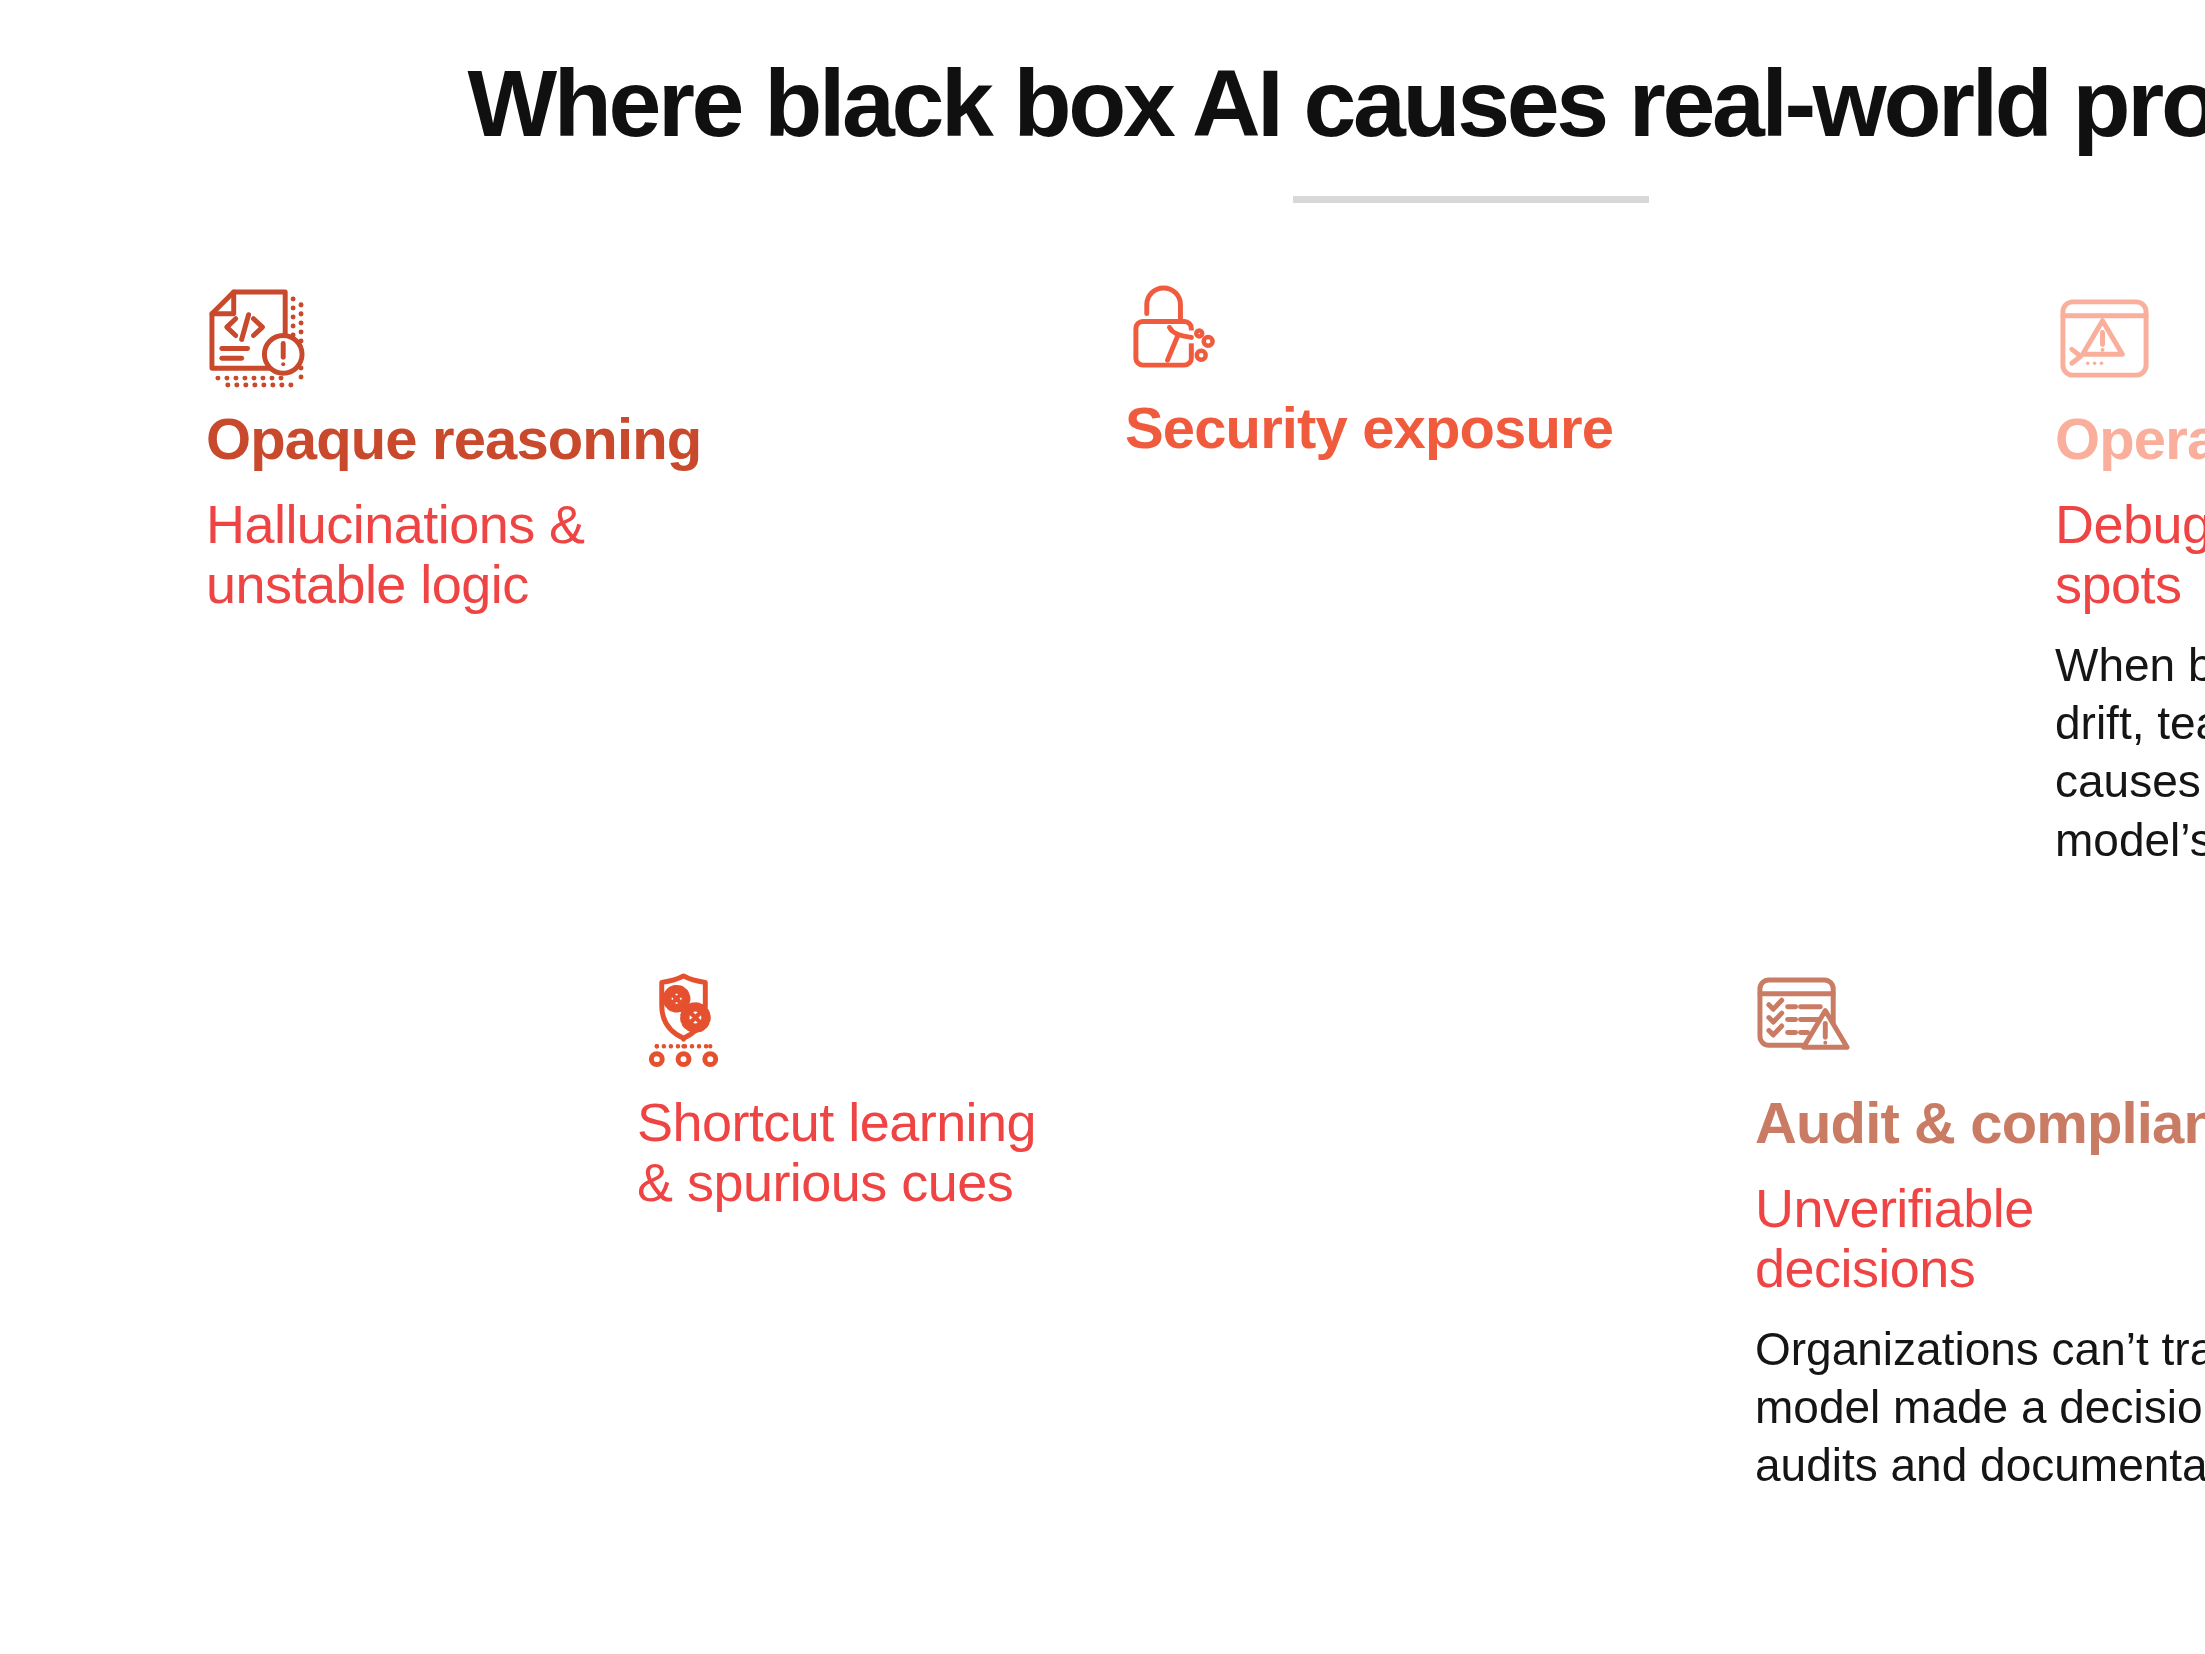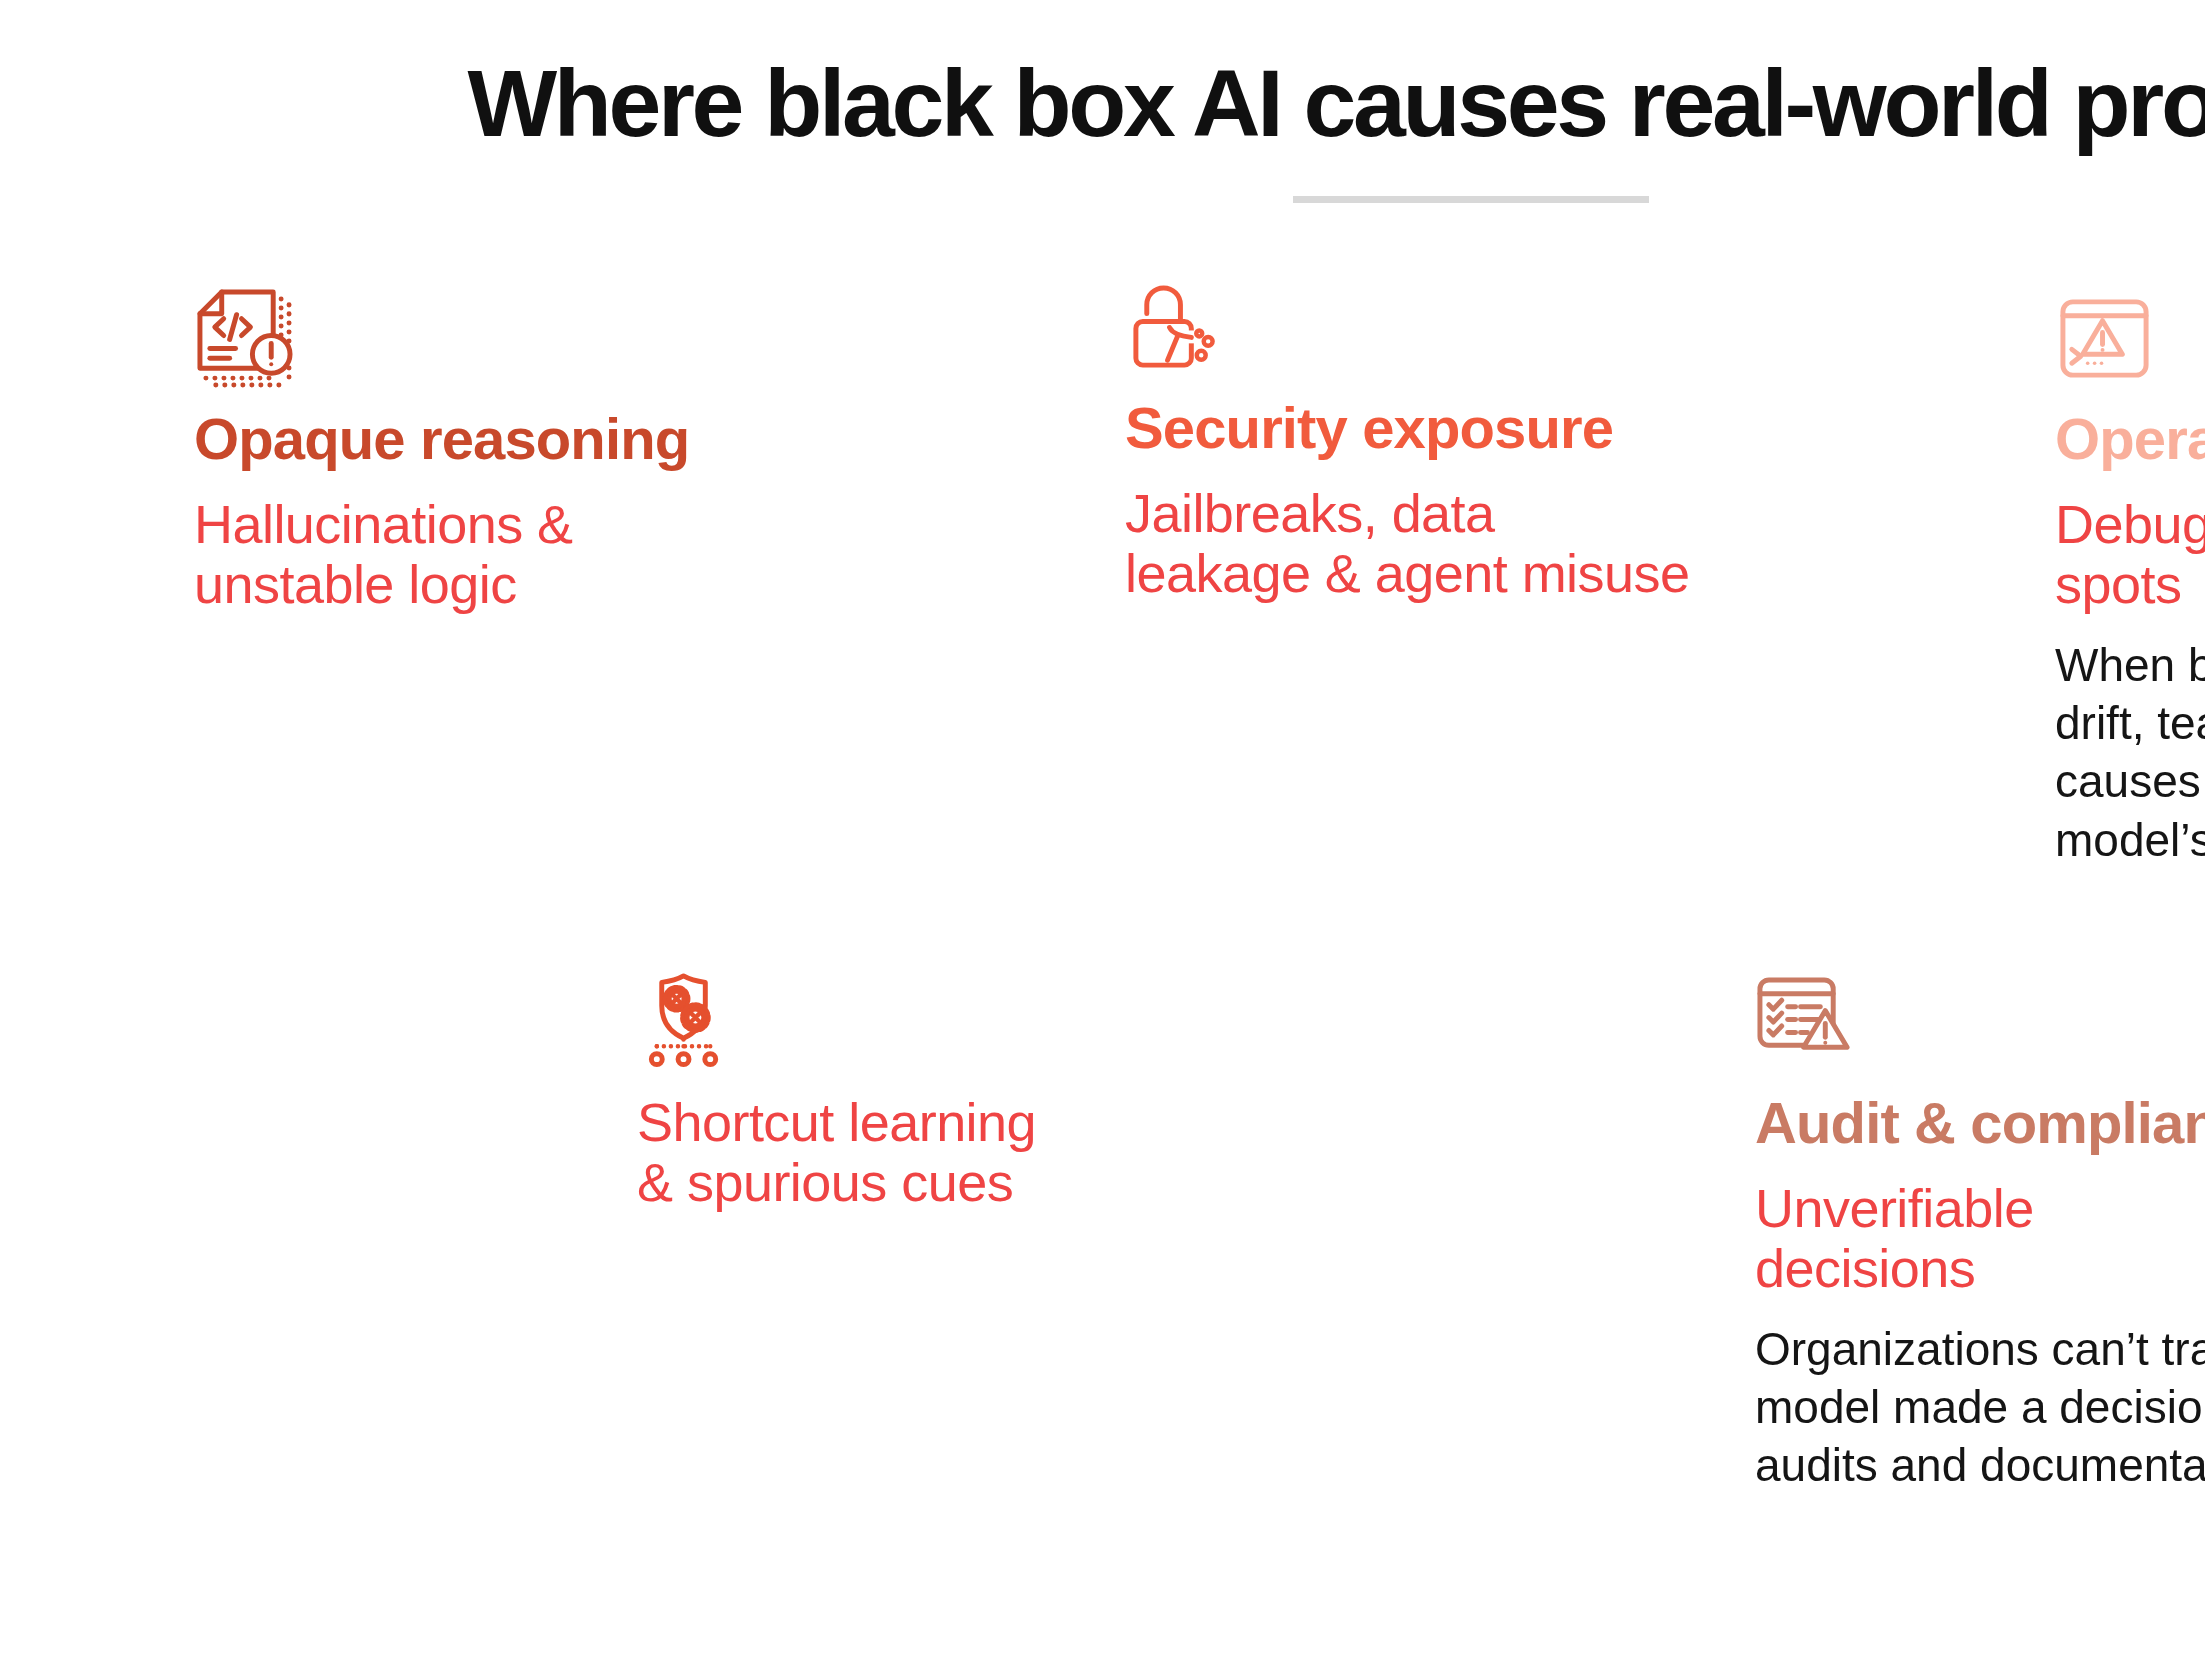--- a/index.html
+++ b/index.html
@@ -28,21 +28,21 @@
   .card-subheading{
     margin:0 0 21px 0;
     font-size:54px;font-weight:400;line-height:1.12;
     letter-spacing:-0.01em;color:#ef4444;white-space:pre-line;
   }
   .card-body{
     margin:0;
     font-size:46px;font-weight:400;line-height:1.27;
     color:#151515;white-space:pre-line;
   }
-  #card-0{left:194px;top:289px;width:900px;}
+  #card-0{left:206px;top:289px;width:900px;}
   #card-1{left:1125px;top:278px;width:900px;}
   #card-2{left:2055px;top:289px;width:878px;}
   #card-3{left:637px;top:973px;width:1059px;}
   #card-4{left:1755px;top:973px;width:1125px;}
   .ic{fill:none;stroke:currentColor;stroke-width:5;stroke-linejoin:round;stroke-linecap:round;}
 </style>
 </head>
 <body>
 
 <h1 class="page-title">Where black box AI causes real-world problems</h1>
@@ -83,22 +83,20 @@
         <rect x="62" y="53" width="10" height="13" fill="#ffffff" stroke="none"></rect>
         <path d="M45,50 Q49,58 67,60"></path>
         <path d="M53,59 L43,83"></path>
         <circle cx="75" cy="56" r="3" stroke-width="4.5"></circle>
         <circle cx="84" cy="64" r="4.5" stroke-width="4.5"></circle>
         <circle cx="77" cy="78" r="4.5" stroke-width="4.5"></circle>
       </g>
     </svg>
   </span>
   <h2 class="card-heading">Security exposure</h2>
-  <h3 class="card-subheading">Jailbreaks, data
-leakage &amp; agent misuse</h3>
 </article>
 
 <article class="card" id="card-2" style="--accent: #F9AF9B;">
   <span class="card-icon">
     <svg viewBox="0 0 100 100">
       <g class="ic">
         <rect x="8" y="13" width="84" height="74" rx="10" fill="#ffffff"></rect>
         <path d="M8,27 H92"></path>
         <path d="M48,32 L68,66 H28 Z" fill="#ffffff"></path>
         <path d="M48,44 V56"></path>

